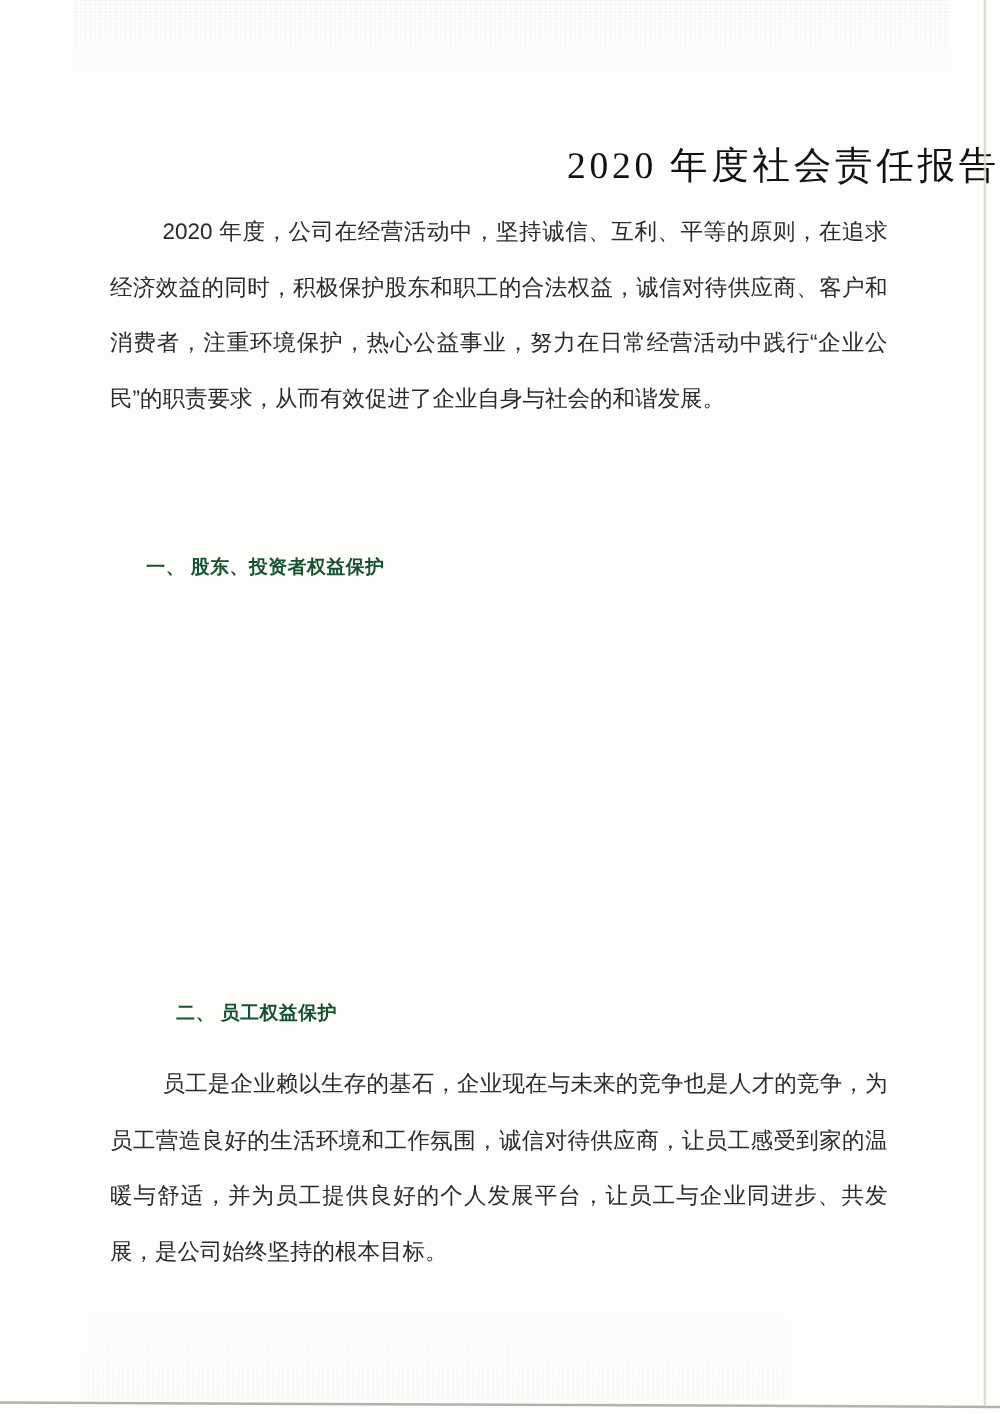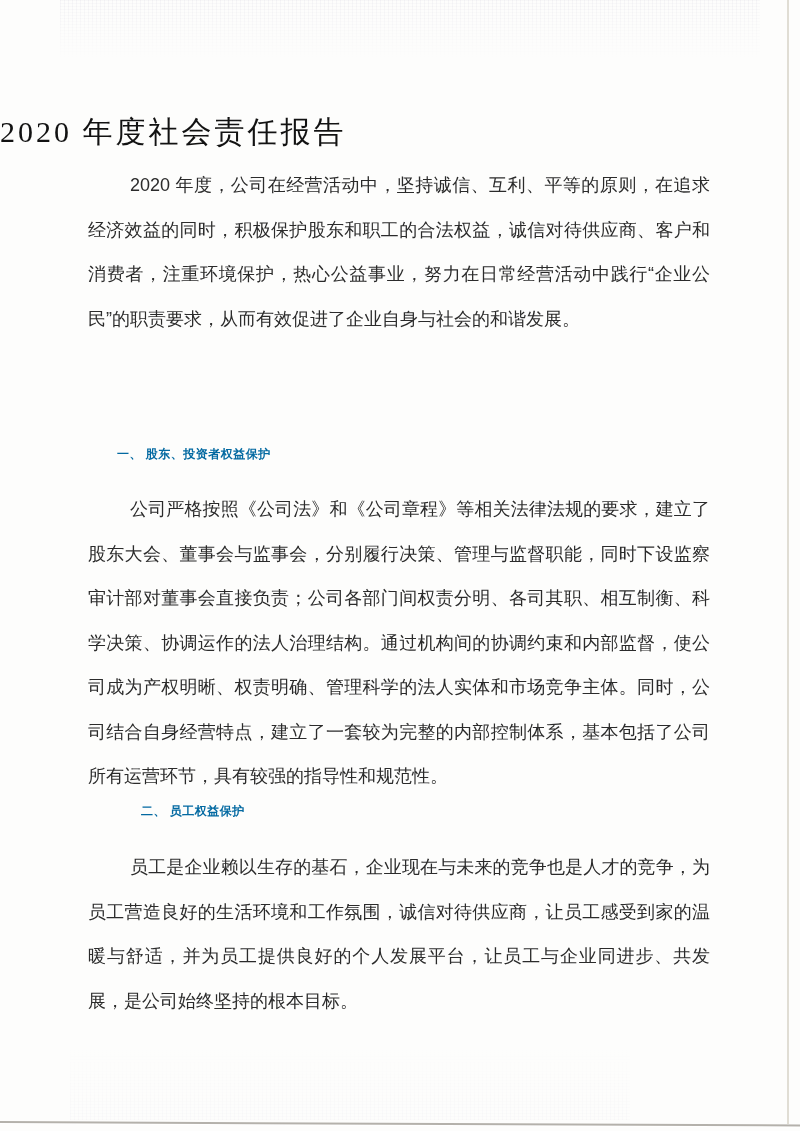--- a/index.html
+++ b/index.html
@@ -33,21 +33,21 @@
     opacity: 0.55;
     -webkit-mask-image: linear-gradient(to top, rgba(0,0,0,0.8), transparent 90%);
             mask-image: linear-gradient(to top, rgba(0,0,0,0.8), transparent 90%);
   }
   .doc-title {
     position: absolute;
     top: 112px;
     left: 0;
     width: 100%;
     margin: 0;
-    text-align: left;
+    text-align: right;
     font-family: "Liberation Serif", "DejaVu Serif", serif;
     font-weight: 400;
     font-size: 30px;
     letter-spacing: 3px;
     color: #121212;
   }
   .para {
     position: absolute;
     left: 88px;
     width: 622px;
@@ -58,24 +58,24 @@
     text-indent: 42px;
     color: #2b2b2b;
   }
   .para.p1 { top: 163px; }
   .para.p2 { top: 343px; }
   .para.s1 { top: 487px; }
   .para.s2 { top: 845px; }
   .sec-heading {
     position: absolute;
     margin: 0;
-    font-size: 12px;
+    font-size: 15px;
     font-weight: 700;
     line-height: 26px;
-    color: #0369a1;
+    color: #14532d;
     letter-spacing: 0.5px;
   }
   .sec-heading.h1 { top: 441px; left: 117px; }
   .sec-heading.h2 { top: 798px; left: 141px; }
   
   .edge-right {
     position: absolute;
     top: 0;
     right: 11px;
     width: 2px;
@@ -103,21 +103,20 @@
   <div class="scan-noise top"></div>
   <div class="scan-noise bottom"></div>
 
   <h1 class="doc-title">2020 年度社会责任报告</h1>
 
   <p class="para p1">2020 年度，公司在经营活动中，坚持诚信、互利、平等的原则，在追求经济效益的同时，积极保护股东和职工的合法权益，诚信对待供应商、客户和消费者，注重环境保护，热心公益事业，努力在日常经营活动中践行“企业公民”的职责要求，从而有效促进了企业自身与社会的和谐发展。</p>
 
 
   <h2 class="sec-heading h1">一、 股东、投资者权益保护</h2>
 
-  <p class="para s1">公司严格按照《公司法》和《公司章程》等相关法律法规的要求，建立了股东大会、董事会与监事会，分别履行决策、管理与监督职能，同时下设监察审计部对董事会直接负责；公司各部门间权责分明、各司其职、相互制衡、科学决策、协调运作的法人治理结构。通过机构间的协调约束和内部监督，使公司成为产权明晰、权责明确、管理科学的法人实体和市场竞争主体。同时，公司结合自身经营特点，建立了一套较为完整的内部控制体系，基本包括了公司所有运营环节，具有较强的指导性和规范性。</p>
 
   <h2 class="sec-heading h2">二、 员工权益保护</h2>
 
   <p class="para s2">员工是企业赖以生存的基石，企业现在与未来的竞争也是人才的竞争，为员工营造良好的生活环境和工作氛围，诚信对待供应商，让员工感受到家的温暖与舒适，并为员工提供良好的个人发展平台，让员工与企业同进步、共发展，是公司始终坚持的根本目标。</p>
 
   <div class="edge-right"></div>
   <div class="edge-bottom"></div>
 
 </div>
 

